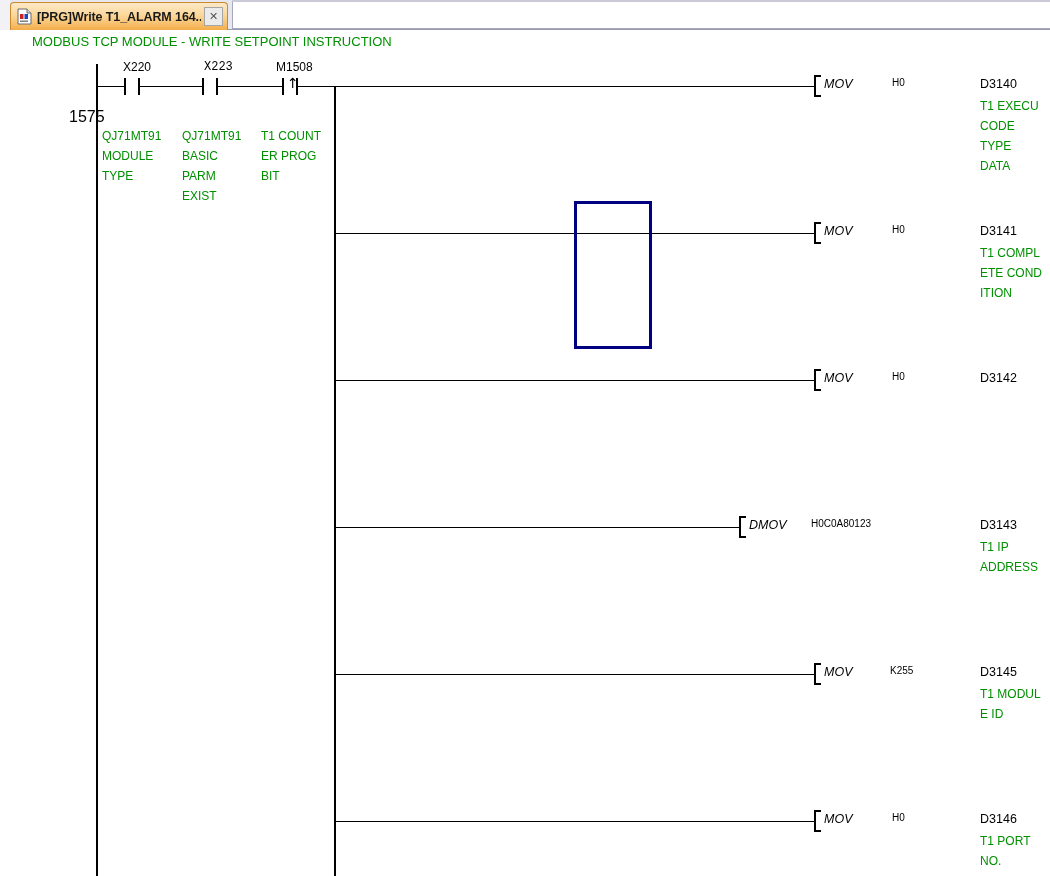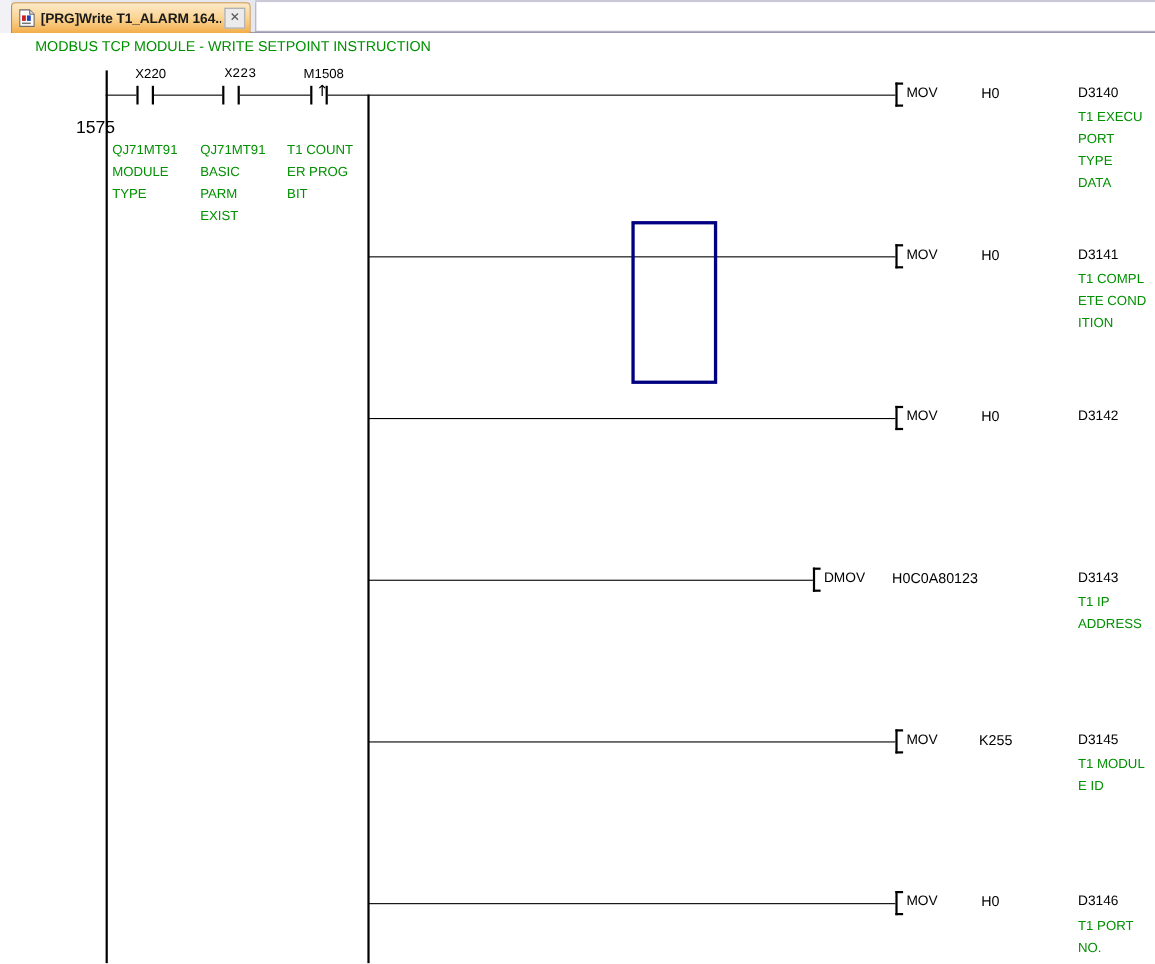--- a/index.html
+++ b/index.html
@@ -125,25 +125,25 @@
     border:2px solid #000;border-right:none;
     box-sizing:border-box;
   }
   .instr .brk-r{
     position:absolute;top:0;width:7px;height:22px;
     border:2px solid #000;border-left:none;
     box-sizing:border-box;
   }
   .instr .op{
     position:absolute;left:10px;top:2px;
-    font-size:12.5px;color:#000;white-space:nowrap;
+    font-size:12.5px;color:#000;white-space:nowrap;font-style:italic;
   }
   .instr .arg1{
     position:absolute;top:2px;
-    font-size:13px;color:#000;white-space:nowrap;
+    font-size:10px;color:#000;white-space:nowrap;
   }
   .instr .arg2{
     position:absolute;top:2px;
     font-size:12.5px;color:#000;white-space:nowrap;
   }
   .instr-comment{
     position:absolute;font-size:12px;color:#009000;
     line-height:20px;white-space:nowrap;
   }
 
@@ -238,21 +238,21 @@
 
   <div class="instr" style="left:790px;top:45px;width:243px;">
     <span class="brk-l"></span>
     <span class="brk-r" style="left:236px;"></span>
     <span class="op">MOV</span>
     <span class="arg1" style="left:78px;">H0</span>
     <span class="arg2" style="left:166px;">D3140</span>
   </div>
   <div class="instr-comment" style="left:956px;top:66px;">
     <div>T1 EXECU</div>
-    <div>PORT</div>
+    <div>CODE</div>
     <div>TYPE</div>
     <div>DATA</div>
   </div>
 
   <div class="instr" style="left:790px;top:192px;width:243px;">
     <span class="brk-l"></span>
     <span class="brk-r" style="left:236px;"></span>
     <span class="op">MOV</span>
     <span class="arg1" style="left:78px;">H0</span>
     <span class="arg2" style="left:166px;">D3141</span>

